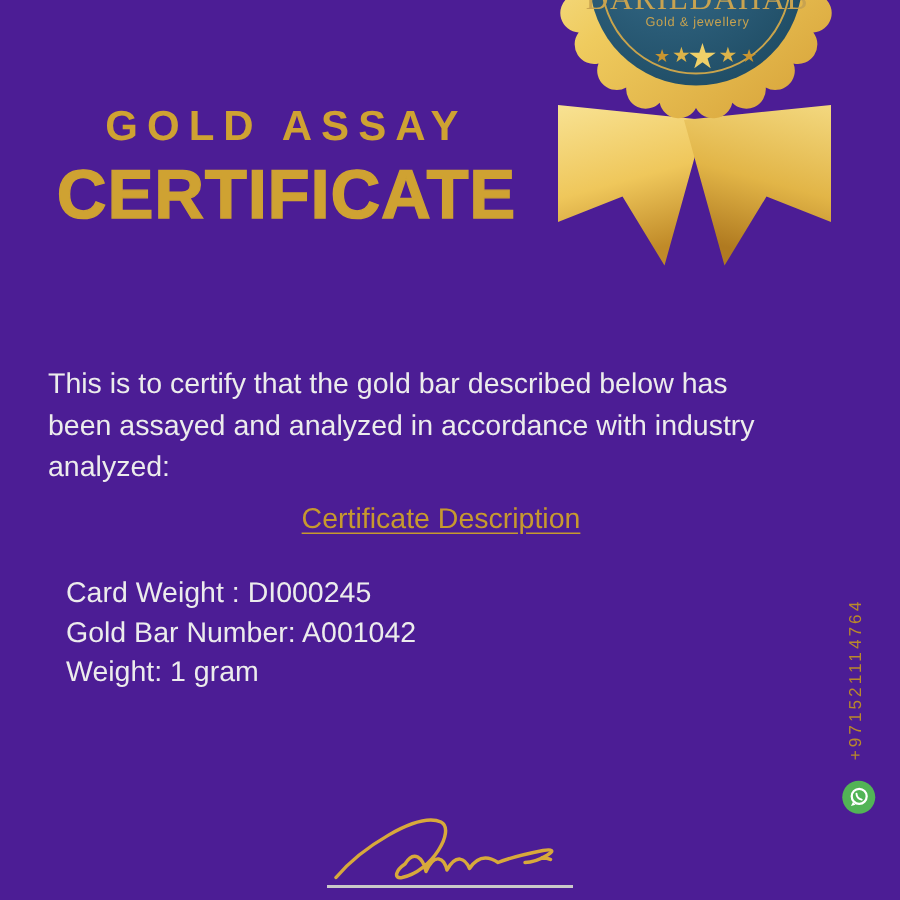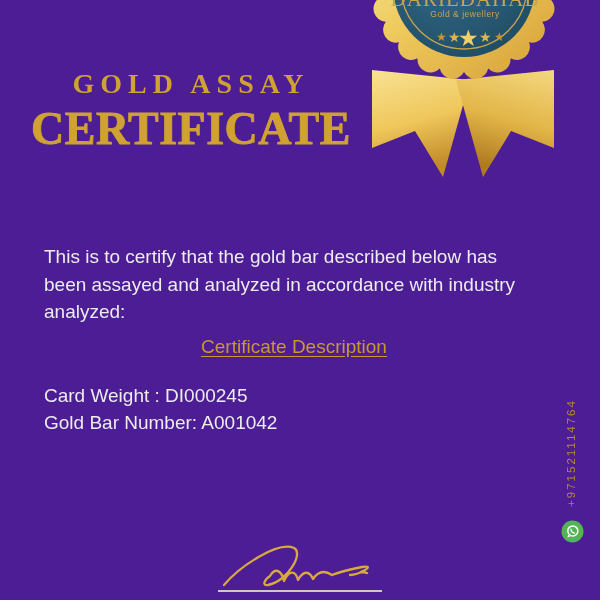--- a/index.html
+++ b/index.html
@@ -1,42 +1,42 @@
 <!DOCTYPE html>
 <html><head>
 <meta charset="utf-8">
 <style>
   html,body{margin:0;padding:0;background:#000;}
   #page{
     position:relative;width:600px;height:600px;background:#4c1d95;overflow:hidden;
     font-family:"Liberation Sans", sans-serif;
   }
   
-  #title-block{position:absolute;left:30px;top:68px;width:322px;text-align:center;font-family:Liberation Serif, serif;}
+  #title-block{position:absolute;left:30px;top:68px;width:322px;text-align:center;}
   #title-eyebrow{
     font-size:28px;font-weight:600;letter-spacing:6px;color:#CFA232;white-space:nowrap;
   }
   #title-main{
     font-size:46px;font-weight:700;-webkit-text-stroke:0.9px #CFA232;
     letter-spacing:0.5px;color:#CFA232;margin-top:2px;white-space:nowrap;
   }
   
   #badge{position:absolute;left:355px;top:0;width:220px;height:200px;}
   #badge svg{position:absolute;left:0;top:0;}
   .badge-text{position:absolute;left:0;width:220px;text-align:center;color:#C8A350;}
   #badge-brand{top:-13px;font-family:"Liberation Serif", serif;font-size:21px;letter-spacing:1px;}
   #badge-tagline{top:9px;font-size:8.5px;letter-spacing:0.5px;}
   .star{position:absolute;font-family:"DejaVu Sans", sans-serif;}
   .s1{left:81px;top:31px;font-size:12px;line-height:12px;color:#C89530;}
   .s2{left:93px;top:30px;font-size:14px;line-height:14px;color:#DDB44A;}
   .s3{left:103px;top:27px;font-size:23px;line-height:23px;color:#F0D068;}
   .s4{left:124px;top:30px;font-size:14px;line-height:14px;color:#DDB44A;}
   .s5{left:139px;top:31px;font-size:12px;line-height:12px;color:#C89530;}
   
-  #statement{position:absolute;left:44px;top:243px;width:505px;
+  #statement{position:absolute;left:32px;top:243px;width:505px;
     font-size:19px;line-height:27.5px;color:#ECECEC;}
   
   #desc-link-wrap{position:absolute;left:44px;top:336px;width:500px;text-align:center;}
   #desc-link{color:#C7992E;font-size:19px;text-decoration:underline;text-underline-offset:3px;cursor:pointer;}
   
   #details{position:absolute;left:44px;top:383px;font-size:19px;line-height:26.5px;color:#ECECEC;}
   
   #phone-vert{
     position:absolute;left:507px;top:446px;width:130px;height:14px;
     transform:rotate(-90deg);text-align:center;
@@ -101,20 +101,21 @@
     <div>analyzed:</div>
   </div>
 
   <div id="desc-link-wrap">
     <span id="desc-link">Certificate Description</span>
   </div>
 
   <div id="details">
     <div>Card Weight : DI000245</div>
     <div>Gold Bar Number: A001042</div>
+    <div>Weight: 1 gram</div>
   </div>
 
   <div id="phone-vert">+971521114764</div>
 
   <svg id="wa-icon" viewBox="0 0 23 23">
     <circle cx="11.5" cy="11.5" r="11" fill="#52B456"></circle>
     <circle cx="11.8" cy="10.9" r="5" fill="none" stroke="#FFFFFF" stroke-width="1.5"></circle>
     <path d="M7.6 14.6 L6.3 17.4 L9.3 16.5 Z" fill="#FFFFFF"></path>
     <path d="M10 9.2 c0.1 2 1.6 3.5 3.5 3.9" fill="none" stroke="#FFFFFF" stroke-width="1.3" stroke-linecap="round"></path>
   </svg>

